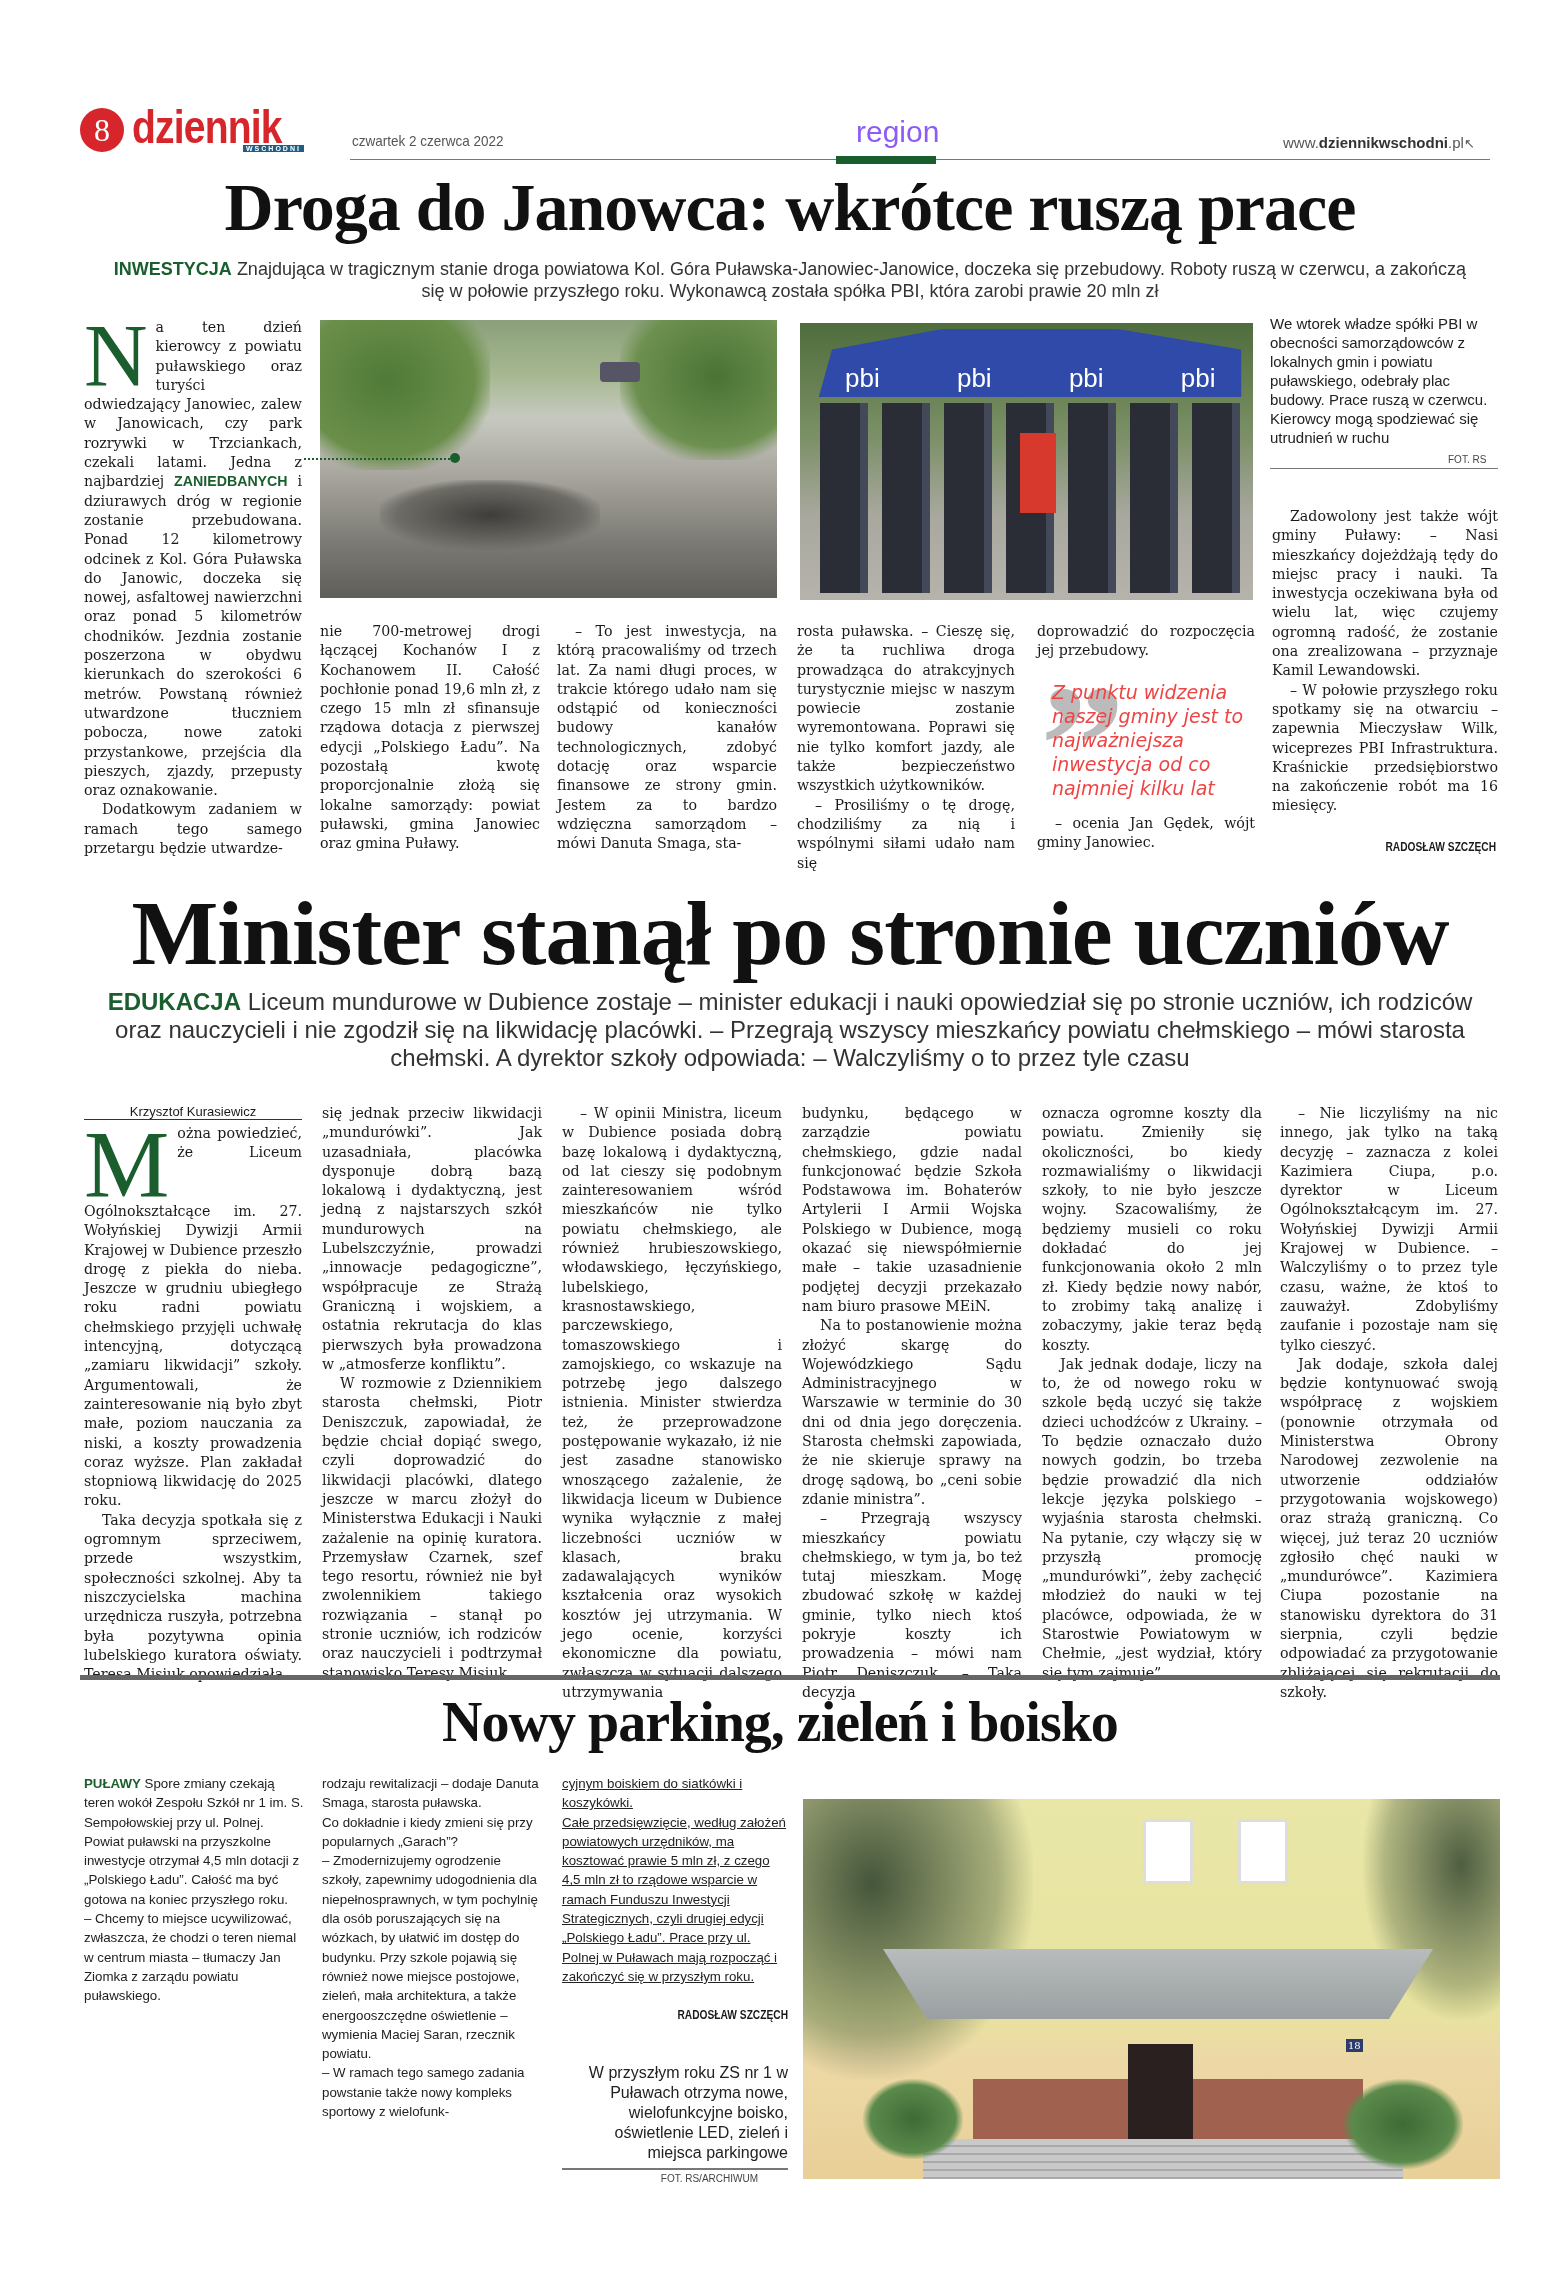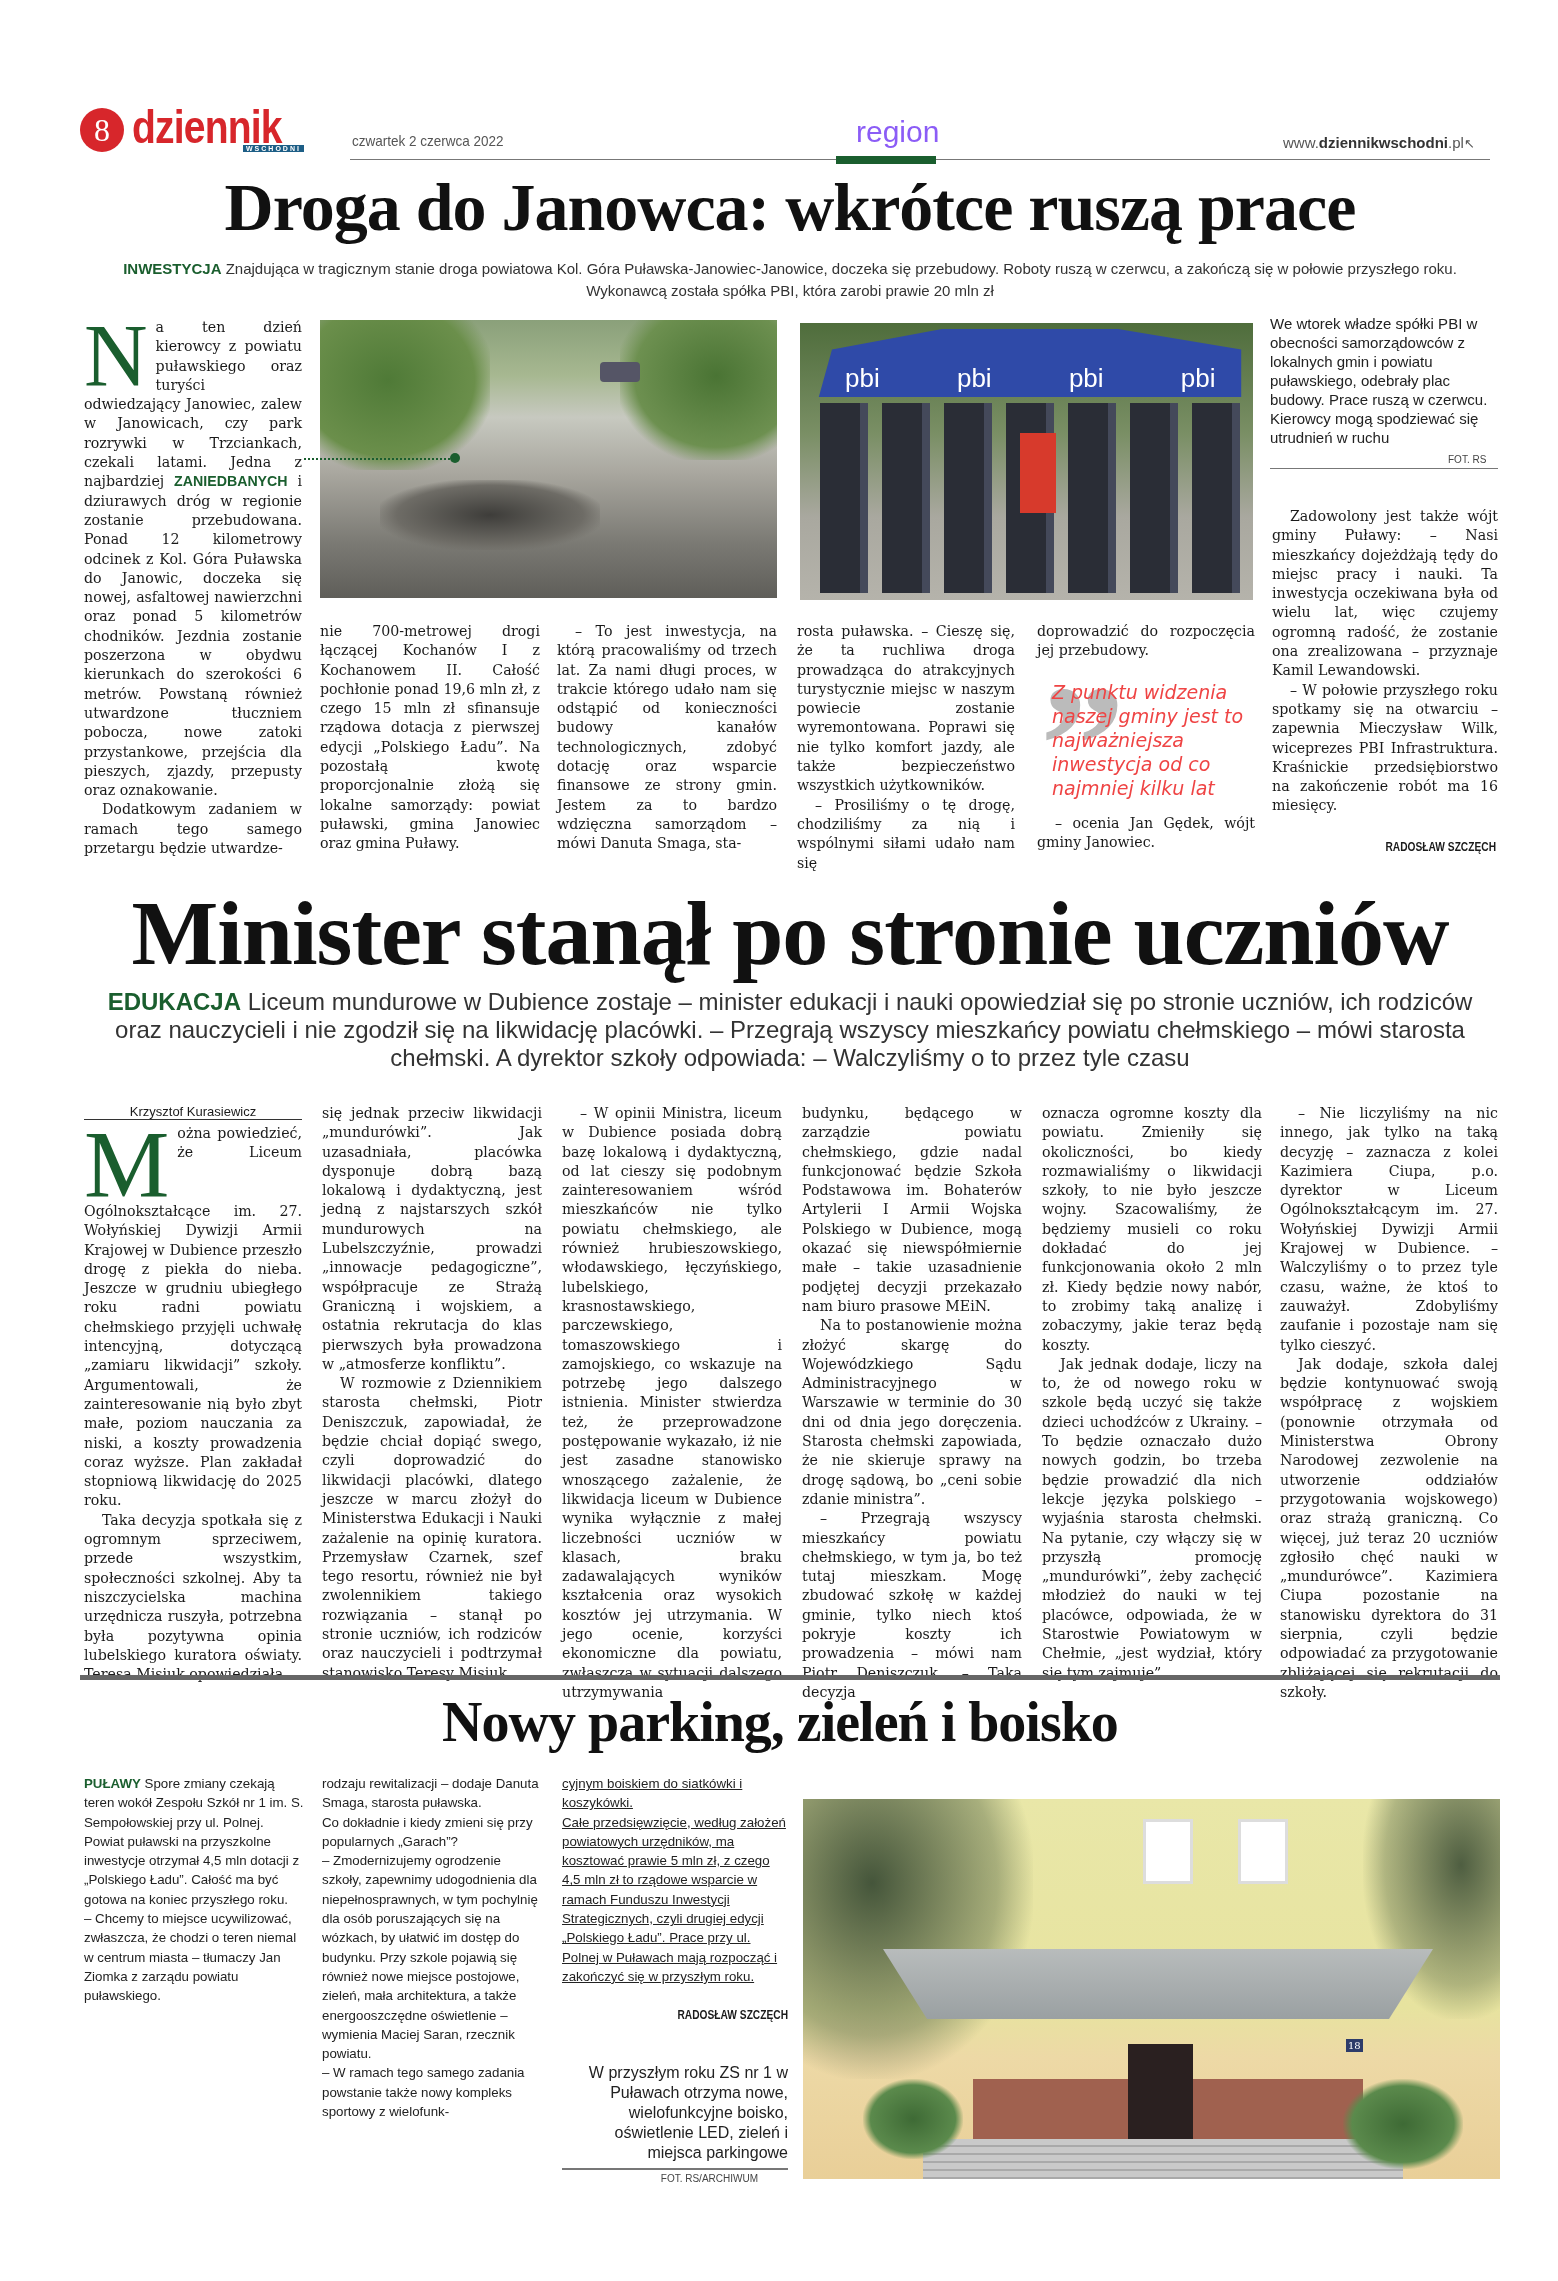--- a/index.html
+++ b/index.html
@@ -15,21 +15,21 @@
   .section-bar { left: 836px; top: 156px; width: 100px; height: 8px; background: #1a5e2e; }
   .website { left: 1283px; top: 134px; font-family: "Liberation Sans", sans-serif; font-size: 15px; color: #555; }
   .website b { color: #333; }
   
   .headline { font-family: "DejaVu Serif", serif; font-weight: bold; color: #111; text-align: center; letter-spacing: -1px; }
   .h1 { left: 80px; top: 168px; width: 1420px; font-size: 68px; font-family: "Liberation Serif", serif; }
   .h2 { left: 80px; top: 880px; width: 1420px; font-size: 92px; font-family: "Liberation Serif", serif; }
   .h3 { left: 300px; top: 1690px; width: 960px; font-size: 56px; font-family: "Liberation Serif", serif; }
   .lead { font-family: "Liberation Sans", sans-serif; color: #333; text-align: center; }
   .lead .kicker { color: #1a5e2e; font-weight: bold; }
-  .lead1 { left: 110px; top: 258px; width: 1360px; font-size: 15px; line-height: 22px; }
+  .lead1 { left: 110px; top: 258px; width: 1360px; font-size: 18px; line-height: 22px; }
   .lead2 { left: 90px; top: 988px; width: 1400px; font-size: 24px; line-height: 28px; }
   
   .col { font-size: 14.2px; line-height: 19.3px; text-align: justify; hyphens: auto; }
   .col p { text-indent: 18px; }
   .col p.noind { text-indent: 0; }
   .dropcap { float: left; font-family: "Liberation Serif", serif; color: #1a5e2e; font-size: 88px; line-height: 68px; margin: 4px 8px 0 0; }
   .green-bold { color: #1a5e2e; font-weight: bold; font-family: "Liberation Sans", sans-serif; }
   .photo { overflow: hidden; }
   .caption { font-family: "Liberation Sans", sans-serif; font-size: 15px; line-height: 19px; color: #222; }
   .credit { font-family: "Liberation Sans", sans-serif; font-size: 10px; color: #444; text-align: center; }

